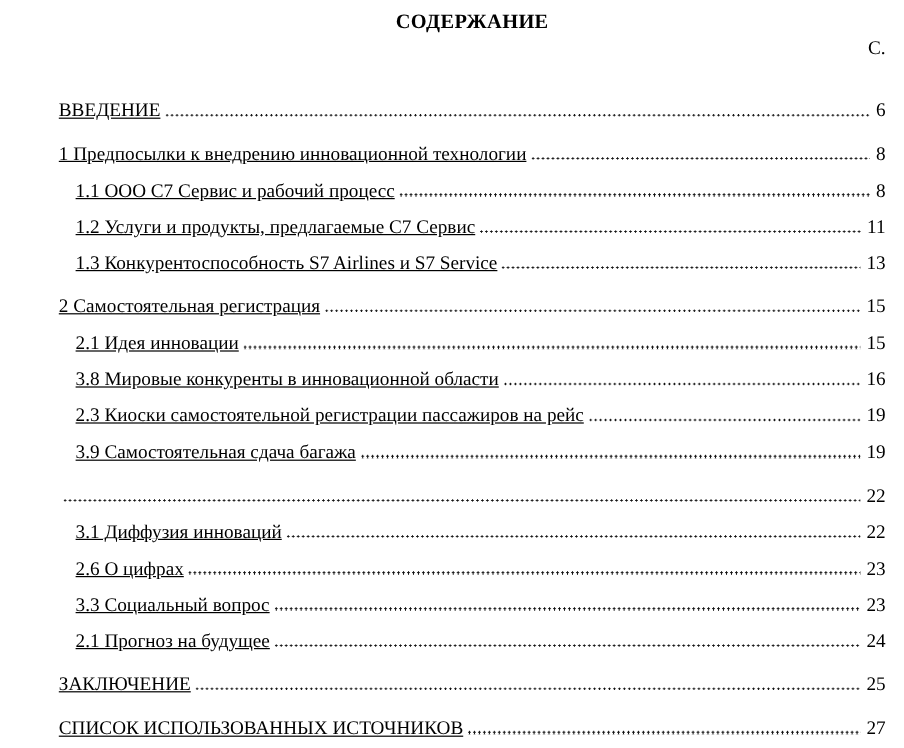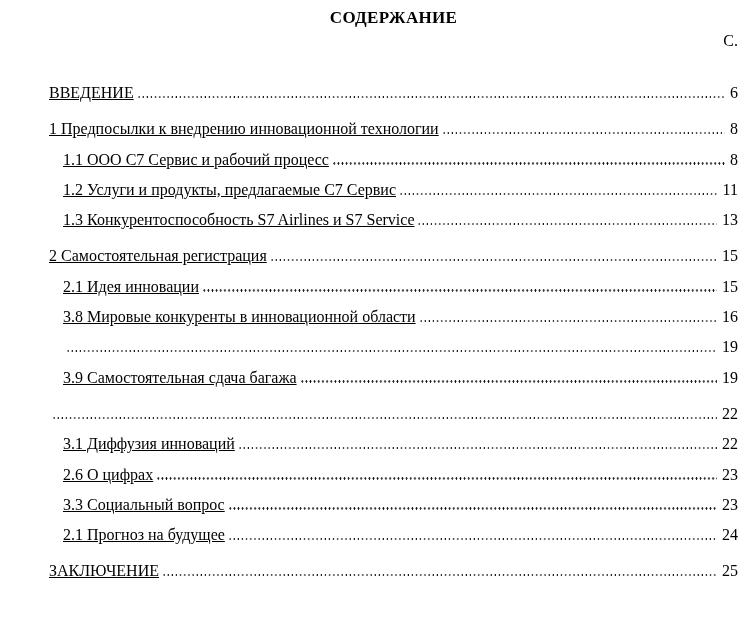--- a/index.html
+++ b/index.html
@@ -87,20 +87,21 @@
       <span class="pg">15</span>
     </div>
 
     <div class="row sub">
       <span class="lbl">3.8 Мировые конкуренты в инновационной области</span>
       <span class="leader"></span>
       <span class="pg">16</span>
     </div>
 
     <div class="row sub">
+      <span class="lbl">2.3 Киоски самостоятельной регистрации пассажиров на рейс</span>
       <span class="leader"></span>
       <span class="pg">19</span>
     </div>
 
     <div class="row sub">
       <span class="lbl">3.9 Самостоятельная сдача багажа</span>
       <span class="leader"></span>
       <span class="pg">19</span>
     </div>
 
@@ -132,15 +133,20 @@
       <span class="leader"></span>
       <span class="pg">24</span>
     </div>
 
     <div class="row gap">
       <span class="lbl">ЗАКЛЮЧЕНИЕ</span>
       <span class="leader"></span>
       <span class="pg">25</span>
     </div>
 
+    <div class="row gap">
+      <span class="lbl">СПИСОК ИСПОЛЬЗОВАННЫХ ИСТОЧНИКОВ</span>
+      <span class="leader"></span>
+      <span class="pg">27</span>
+    </div>
 
   </div>
 </div>
 
 </body></html>

